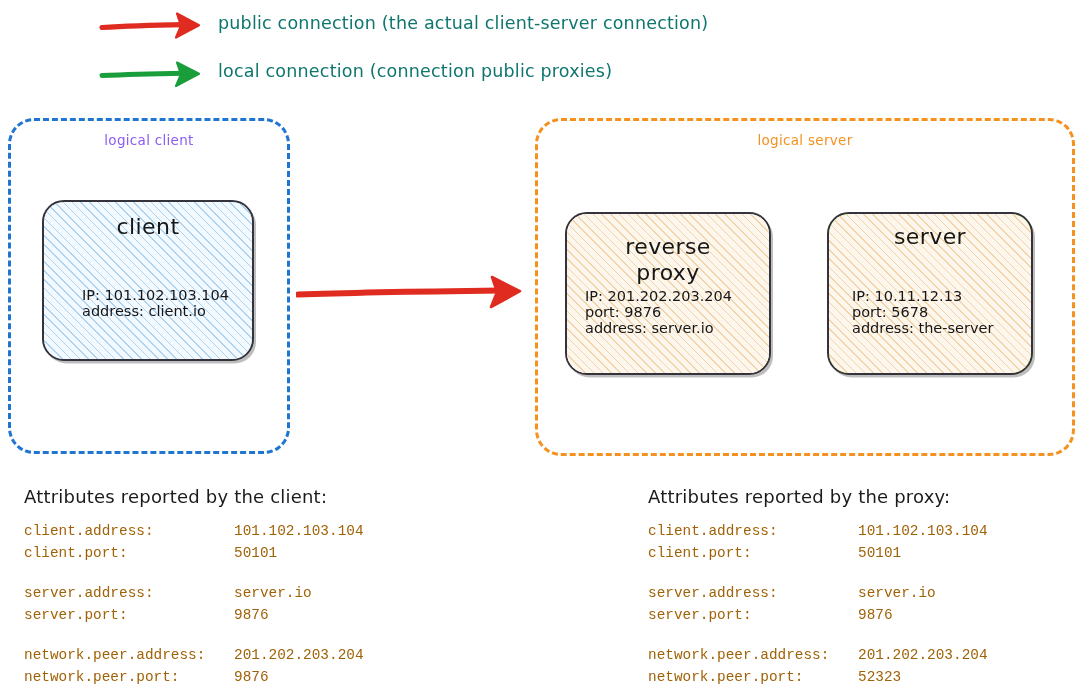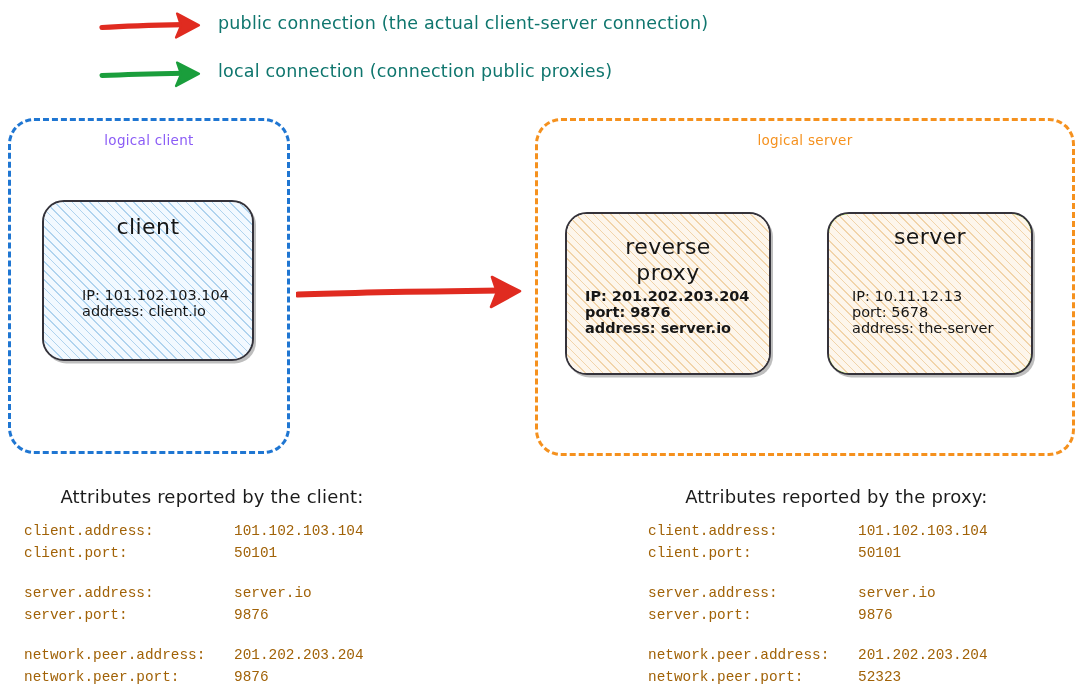--- a/index.html
+++ b/index.html
@@ -151,21 +151,21 @@
   #node-proxy .hatch, #node-server .hatch {
     background-color: #fdf6ec;
     background-image: repeating-linear-gradient(
       45deg,
       rgba(230,178,104,0.50) 0px,
       rgba(230,178,104,0.50) 1.1px,
       rgba(255,255,255,0) 1.1px,
       rgba(255,255,255,0) 6.2px);
   }
   #node-proxy .node-title { top: 20px; }
-  #node-proxy .node-lines { left: 18px; top: 74px; font-weight: bold; }
+  #node-proxy .node-lines { left: 18px; top: 74px; }
   #node-server .node-title { top: 10px; }
   #node-server .node-lines { left: 23px; top: 74px; }
 
   
   #public-arrow {
     position: absolute;
     left: 296px;
     top: 272px;
     width: 232px;
     height: 42px;
@@ -176,21 +176,20 @@
   #attrs-client { left: 24px; top: 486px; }
   #attrs-server { left: 648px; top: 486px; }
 
   .attr-heading {
     font-family: "DejaVu Sans", sans-serif;
     font-size: 18px;
     letter-spacing: 0.2px;
     color: #1b1b1b;
     margin-bottom: 14px;
     white-space: nowrap;
-    text-align: right;
   }
   .attr-table {
     border-collapse: collapse;
     font-family: Liberation Mono, monospace;
     font-size: 14.4px;
     color: #a16207;
   }
   .attr-table td {
     padding: 0;
     line-height: 21.5px;

